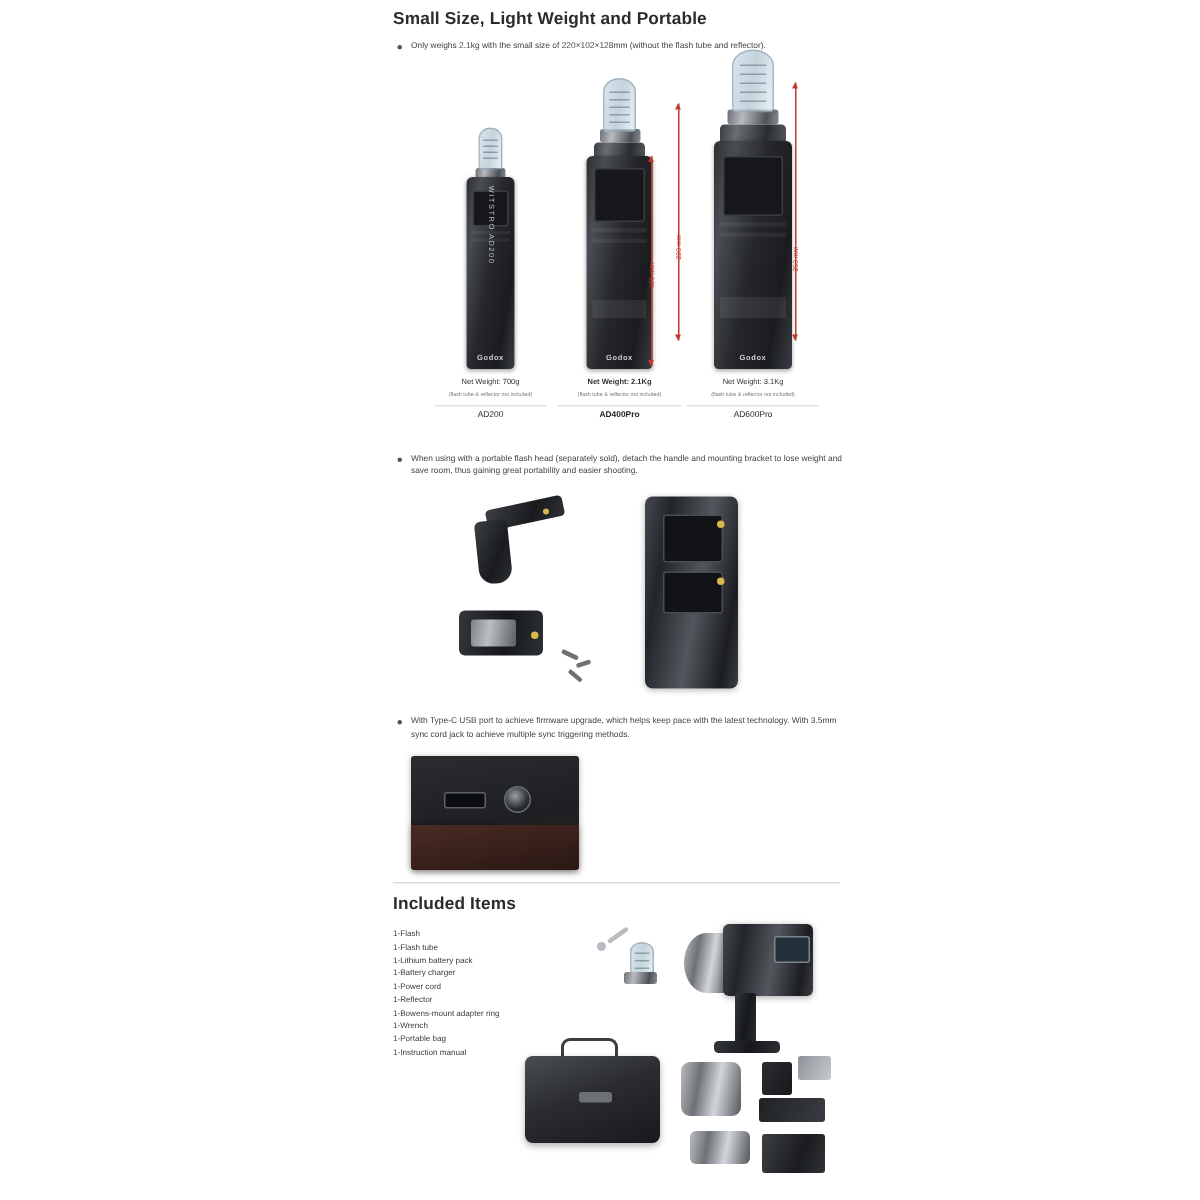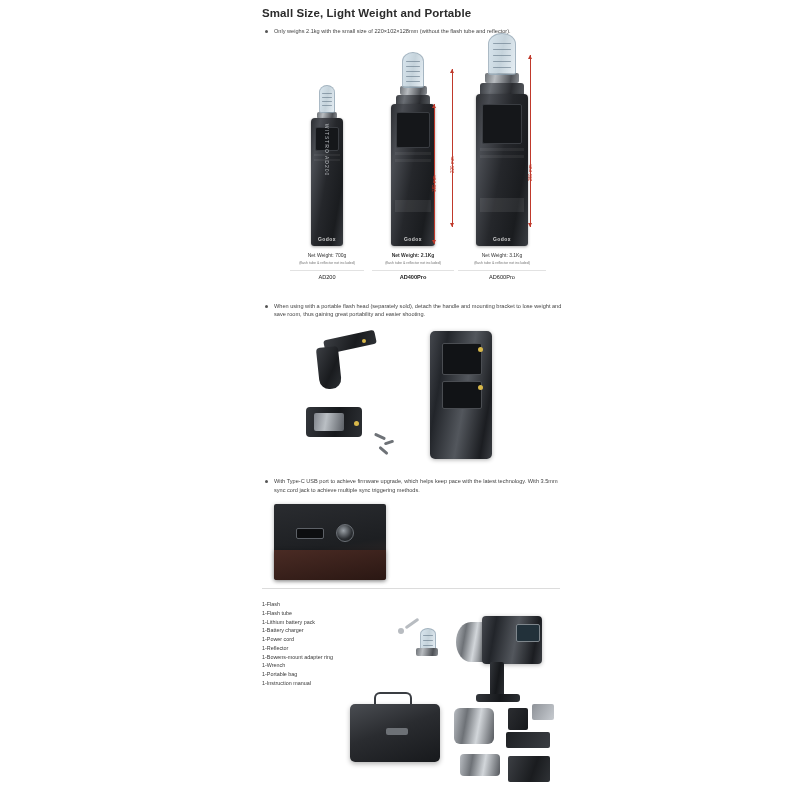--- a/index.html
+++ b/index.html
@@ -408,20 +408,21 @@
       <div class="usbbox" style="left:12px; top:2px; width:112px; height:76px;"></div>
       <div class="usb-slot" style="left:34px; top:26px; width:26px; height:9px;"></div>
       <div class="jack" style="left:74px; top:22px; width:16px; height:16px;"></div>
       <div class="usbbox" style="left:12px; top:48px; width:112px; height:30px; background:linear-gradient(170deg,#4a2b24,#2a1713); border-radius:0 0 3px 3px;"></div>
     </div>
   </div>
 
   <div class="divider"></div>
 
   <div class="content" style="top:590px;">
+    <h2 class="section-title">Included Items</h2>
 
     <div class="items-list" style="margin-top:10px; width:120px;">
       <div>1-Flash</div>
       <div>1-Flash tube</div>
       <div>1-Lithium battery pack</div>
       <div>1-Battery charger</div>
       <div>1-Power cord</div>
       <div>1-Reflector</div>
       <div>1-Bowens-mount adapter ring</div>
       <div>1-Wrench</div>

